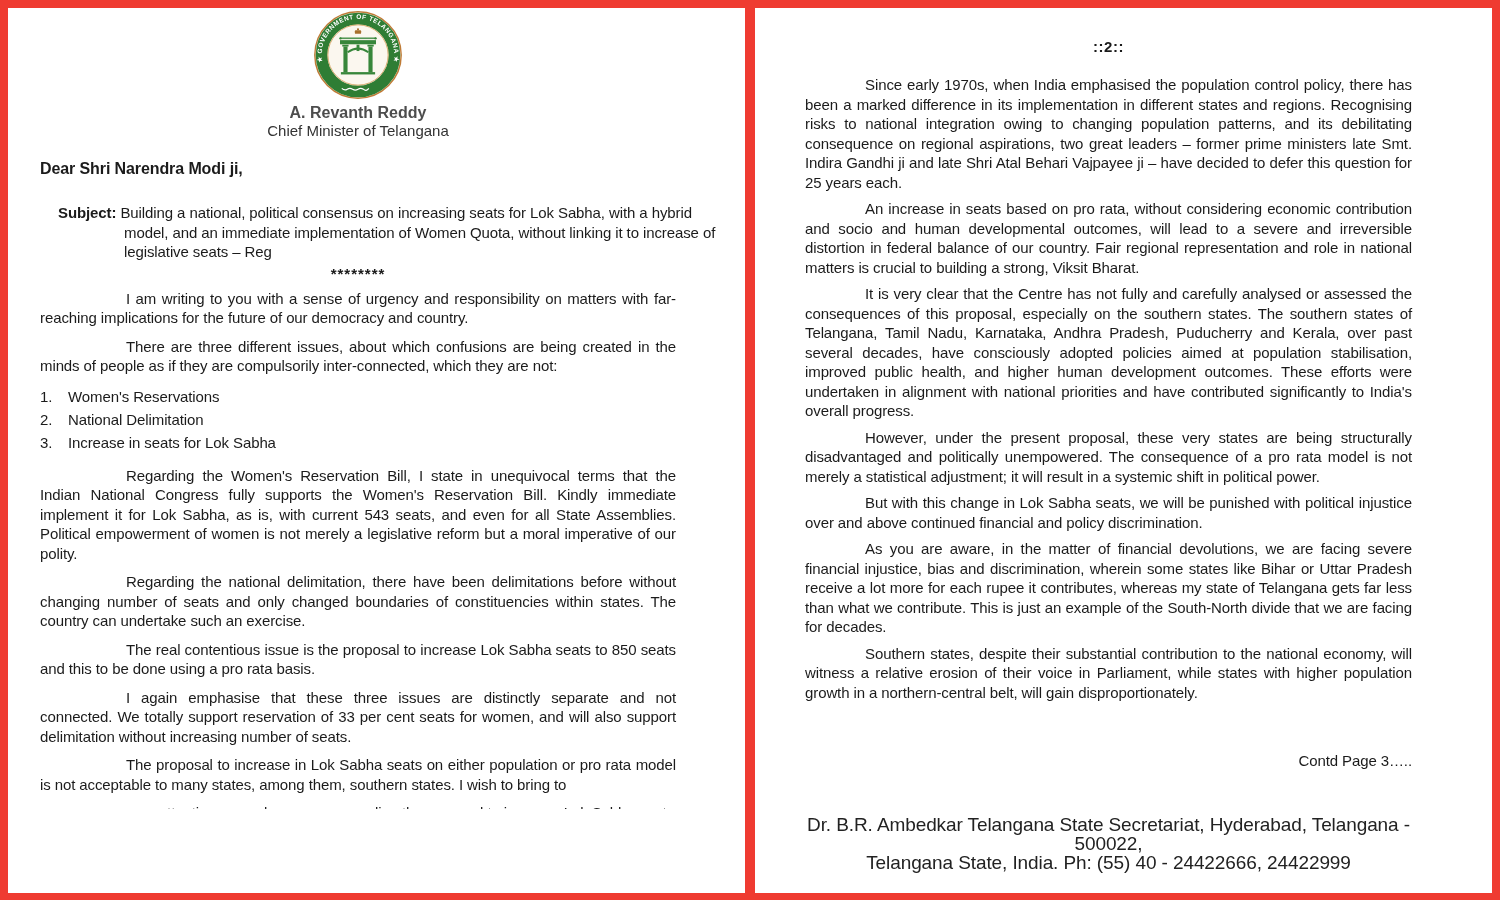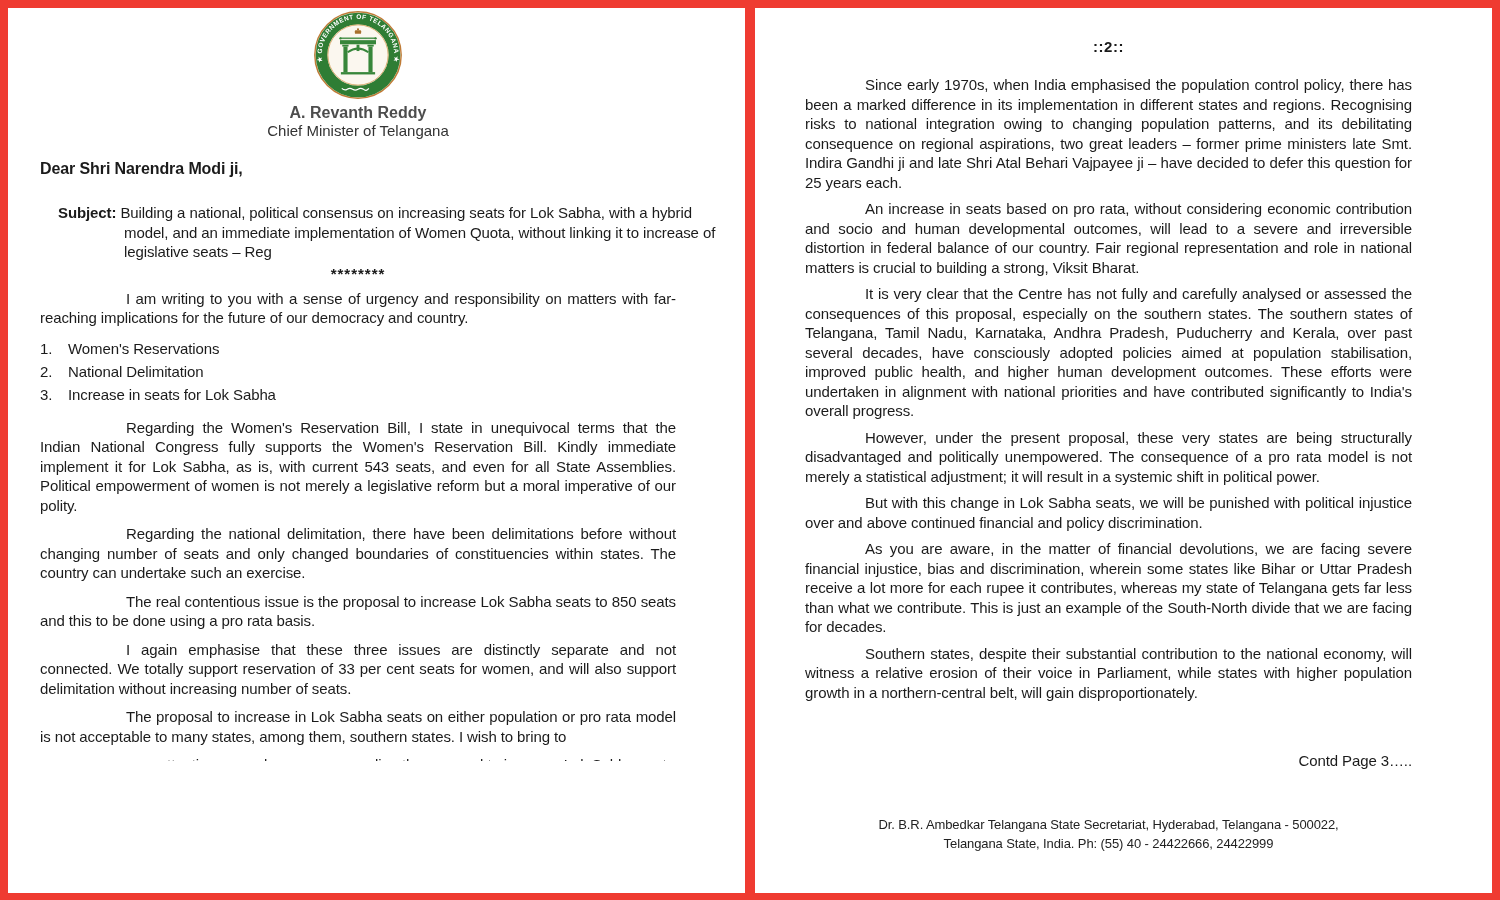--- a/index.html
+++ b/index.html
@@ -43,21 +43,21 @@
 
   .num-list{margin:2px 0 12px 0;}
   .num-item{display:flex;line-height:23px;font-size:15px;letter-spacing:-0.1px;}
   .num-item .num{width:28px;flex:0 0 28px;}
   .clipped-line{height:6px;overflow:hidden;text-indent:86px;}
 
   
   .page-num{text-align:center;margin-top:30px;font-size:15px;font-weight:bold;letter-spacing:0.5px;}
   #page2 .paras{margin-top:20px;}
   .contd{text-align:right;margin-top:50px;font-size:15px;letter-spacing:-0.1px;}
-  .footer{text-align:center;margin-top:46px;font-size:13px;line-height:19px;color:#222;letter-spacing:-0.1px;}
+  .footer{text-align:center;margin-top:46px;font-size:19px;line-height:19px;color:#222;letter-spacing:-0.1px;}
 </style>
 </head>
 <body>
 
 <div class="strip" id="strip-top"></div>
 <div class="strip" id="strip-bottom"></div>
 <div class="strip" id="strip-left"></div>
 <div class="strip" id="strip-right"></div>
 <div class="strip" id="strip-mid"></div>
 
@@ -96,20 +96,21 @@
 
 
   <div class="salutation">Dear Shri Narendra Modi ji,</div>
 
   <div class="subject"><b>Subject:</b><span> Building a national, political consensus on increasing seats for Lok Sabha, with a hybrid model, and an immediate implementation of Women Quota, without linking it to increase of legislative seats – Reg</span></div>
 
   <div class="separator">********</div>
 
   <div class="paras body-text">
       <p class="para">I am writing to you with a sense of urgency and responsibility on matters with far-reaching implications for the future of our democracy and country.</p>
+      <p class="para">There are three different issues, about which confusions are being created in the minds of people as if they are compulsorily inter-connected, which they are not:</p>
     </div>
 
   <div class="num-list">
       <div class="num-item">
       <span class="num">1.</span>
       <span class="txt">Women's Reservations</span>
     </div>
       <div class="num-item">
       <span class="num">2.</span>
       <span class="txt">National Delimitation</span>

